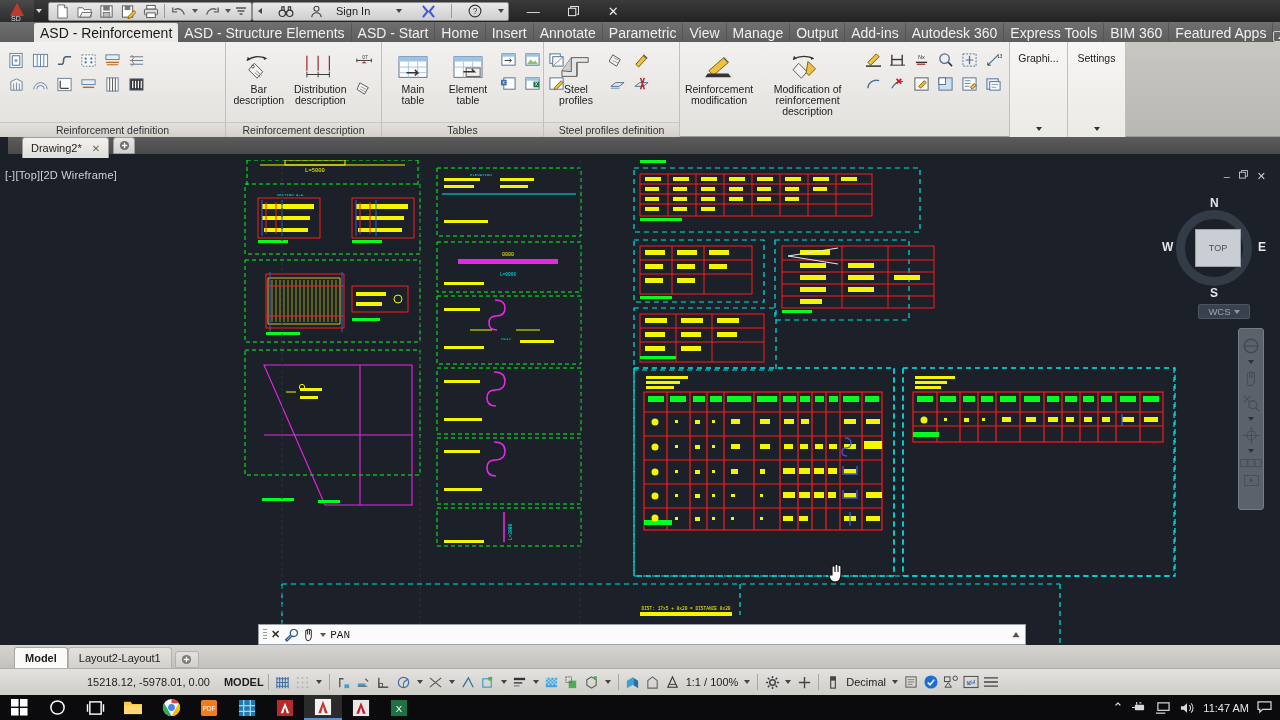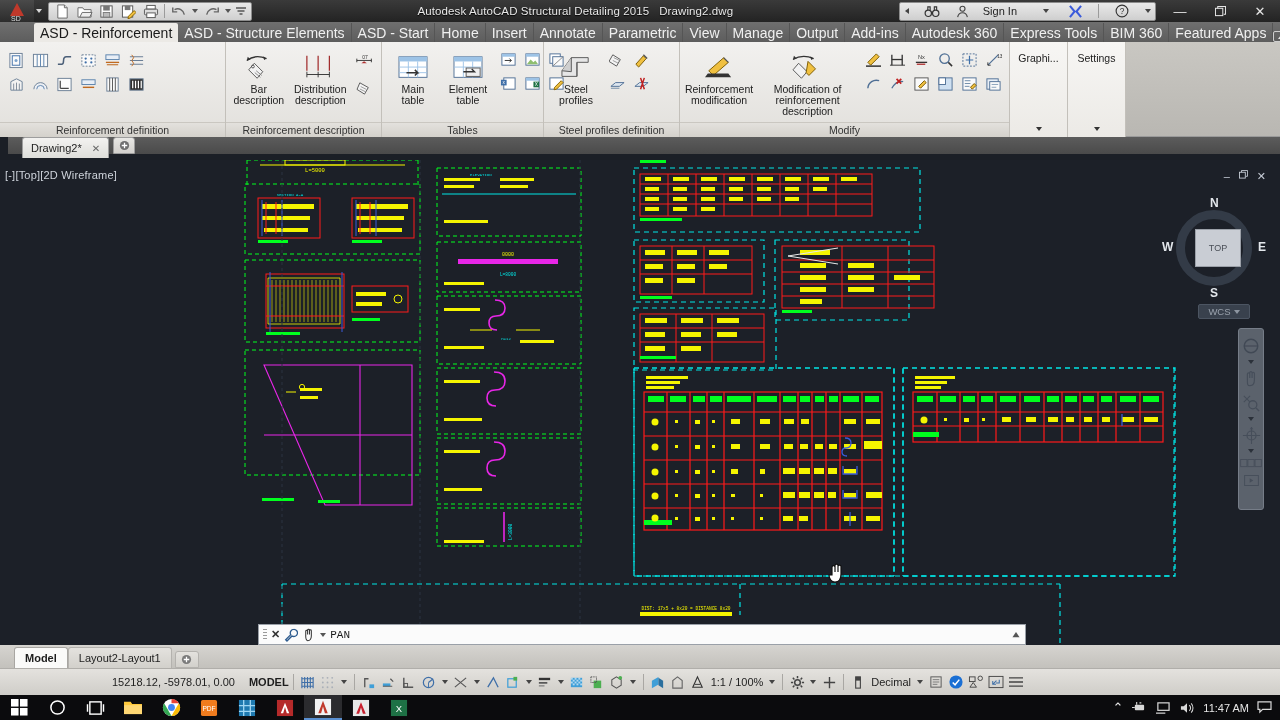--- a/index.html
+++ b/index.html
@@ -162,21 +162,21 @@
   .ltab{ height:21px;padding:0 10px;display:flex;align-items:center;font-size:11px;color:#1d1d1d;
          border:1px solid transparent;}
   .ltab.active{ background:#fafaf9;border:1px solid #a8a6a2;border-bottom:none;border-radius:3px 3px 0 0;font-weight:bold;}
   .ltab.inactive{ background:linear-gradient(#e4e2de,#d2d0cb);border:1px solid #b4b2ae;border-bottom:none;border-radius:3px 3px 0 0;}
   .ltab-plus{ width:24px;height:17px;margin-left:3px;background:linear-gradient(#e4e2de,#d2d0cb);
               border:1px solid #b4b2ae;border-radius:3px 3px 0 0;display:flex;align-items:center;justify-content:center;}
   #statusbar{
     position:absolute;left:0;top:668px;width:1280px;height:27px;
     background:linear-gradient(#e4e2de,#cfcdc8);display:flex;align-items:center;border-top:1px solid #b0aeaa;
   }
-  #coords{ margin-left:112px;font-size:11px;color:#1d1d1d;white-space:nowrap;}
+  #coords{ margin-left:87px;font-size:11px;color:#1d1d1d;white-space:nowrap;}
   #modelbtn{ margin-left:14px;font-size:11px;font-weight:bold;color:#1d1d1d;}
   .sb-ico{ width:20px;height:22px;display:flex;align-items:center;justify-content:center;}
   .sb-dd{ width:12px;height:22px;display:flex;align-items:center;justify-content:center;}
   .sb-sep{ width:1px;height:16px;background:#a9a7a3;margin:0 4px;}
   .sb-txt{ font-size:11px;color:#1d1d1d;padding:0 3px;white-space:nowrap;}
 
   
   #taskbar{
     position:absolute;left:0;top:695px;width:1280px;height:25px;background:#0b0b0d;
     display:flex;align-items:center;
@@ -253,23 +253,20 @@
     <div class="qat-btn" style="width:10px">
         <div class="caret-dn" style="border-top-color:#555"></div>
       </div>
     <div class="qat-btn" style="width:14px">
       <svg width="12" height="10" viewBox="0 0 12 10">
           <path d="M1 2h10M2.5 5h7M4.5 8h3" stroke="#555" stroke-width="1.4"></path>
         </svg>
     </div>
   </div>
 
-  <div id="title-text">
-    <span>Autodesk AutoCAD Structural Detailing 2015</span>&nbsp;&nbsp;&nbsp;<span>Drawing2.dwg</span>
-  </div>
 
   <div id="title-right">
     <div id="info-center">
       <div class="caret-dn" style="transform:rotate(90deg);border-top-color:#444;"></div>
       <div class="qat-btn">
         <svg width="16" height="13" viewBox="0 0 17 14">
             <circle cx="4.5" cy="9" r="3.4" fill="none" stroke="#333" stroke-width="1.3"></circle>
             <circle cx="12.5" cy="9" r="3.4" fill="none" stroke="#333" stroke-width="1.3"></circle>
             <path d="M4 5.5V2h2.5v3.5M11 5.5V2h2.5v3.5M7.5 8h2" stroke="#333" stroke-width="1.2" fill="none"></path>
           </svg>
@@ -697,21 +694,20 @@
           <div class="sbtn">
               <svg width="17" height="16" viewBox="0 0 18 17">
                 <rect x="2" y="3" width="12" height="11" fill="#e7eef6" stroke="#4f6f95"></rect>
                 <rect x="5" y="6" width="11" height="9" fill="#fafafa" stroke="#4f6f95"></rect>
                 <path d="M7 9h7M7 12h5" stroke="#88a0ba"></path>
               </svg>
             </div>
         </div>
       </div>
     </div>
-    <div class="panel-title">Modify</div>
   </div>
 
   <div class="collapsed-panel">
     <div class="cp-title">Graphi...</div>
     <div class="cp-arrow">
         <div class="caret-dn" style="border-top-color:#333"></div>
       </div>
   </div>
   <div class="collapsed-panel">
     <div class="cp-title">Settings</div>

